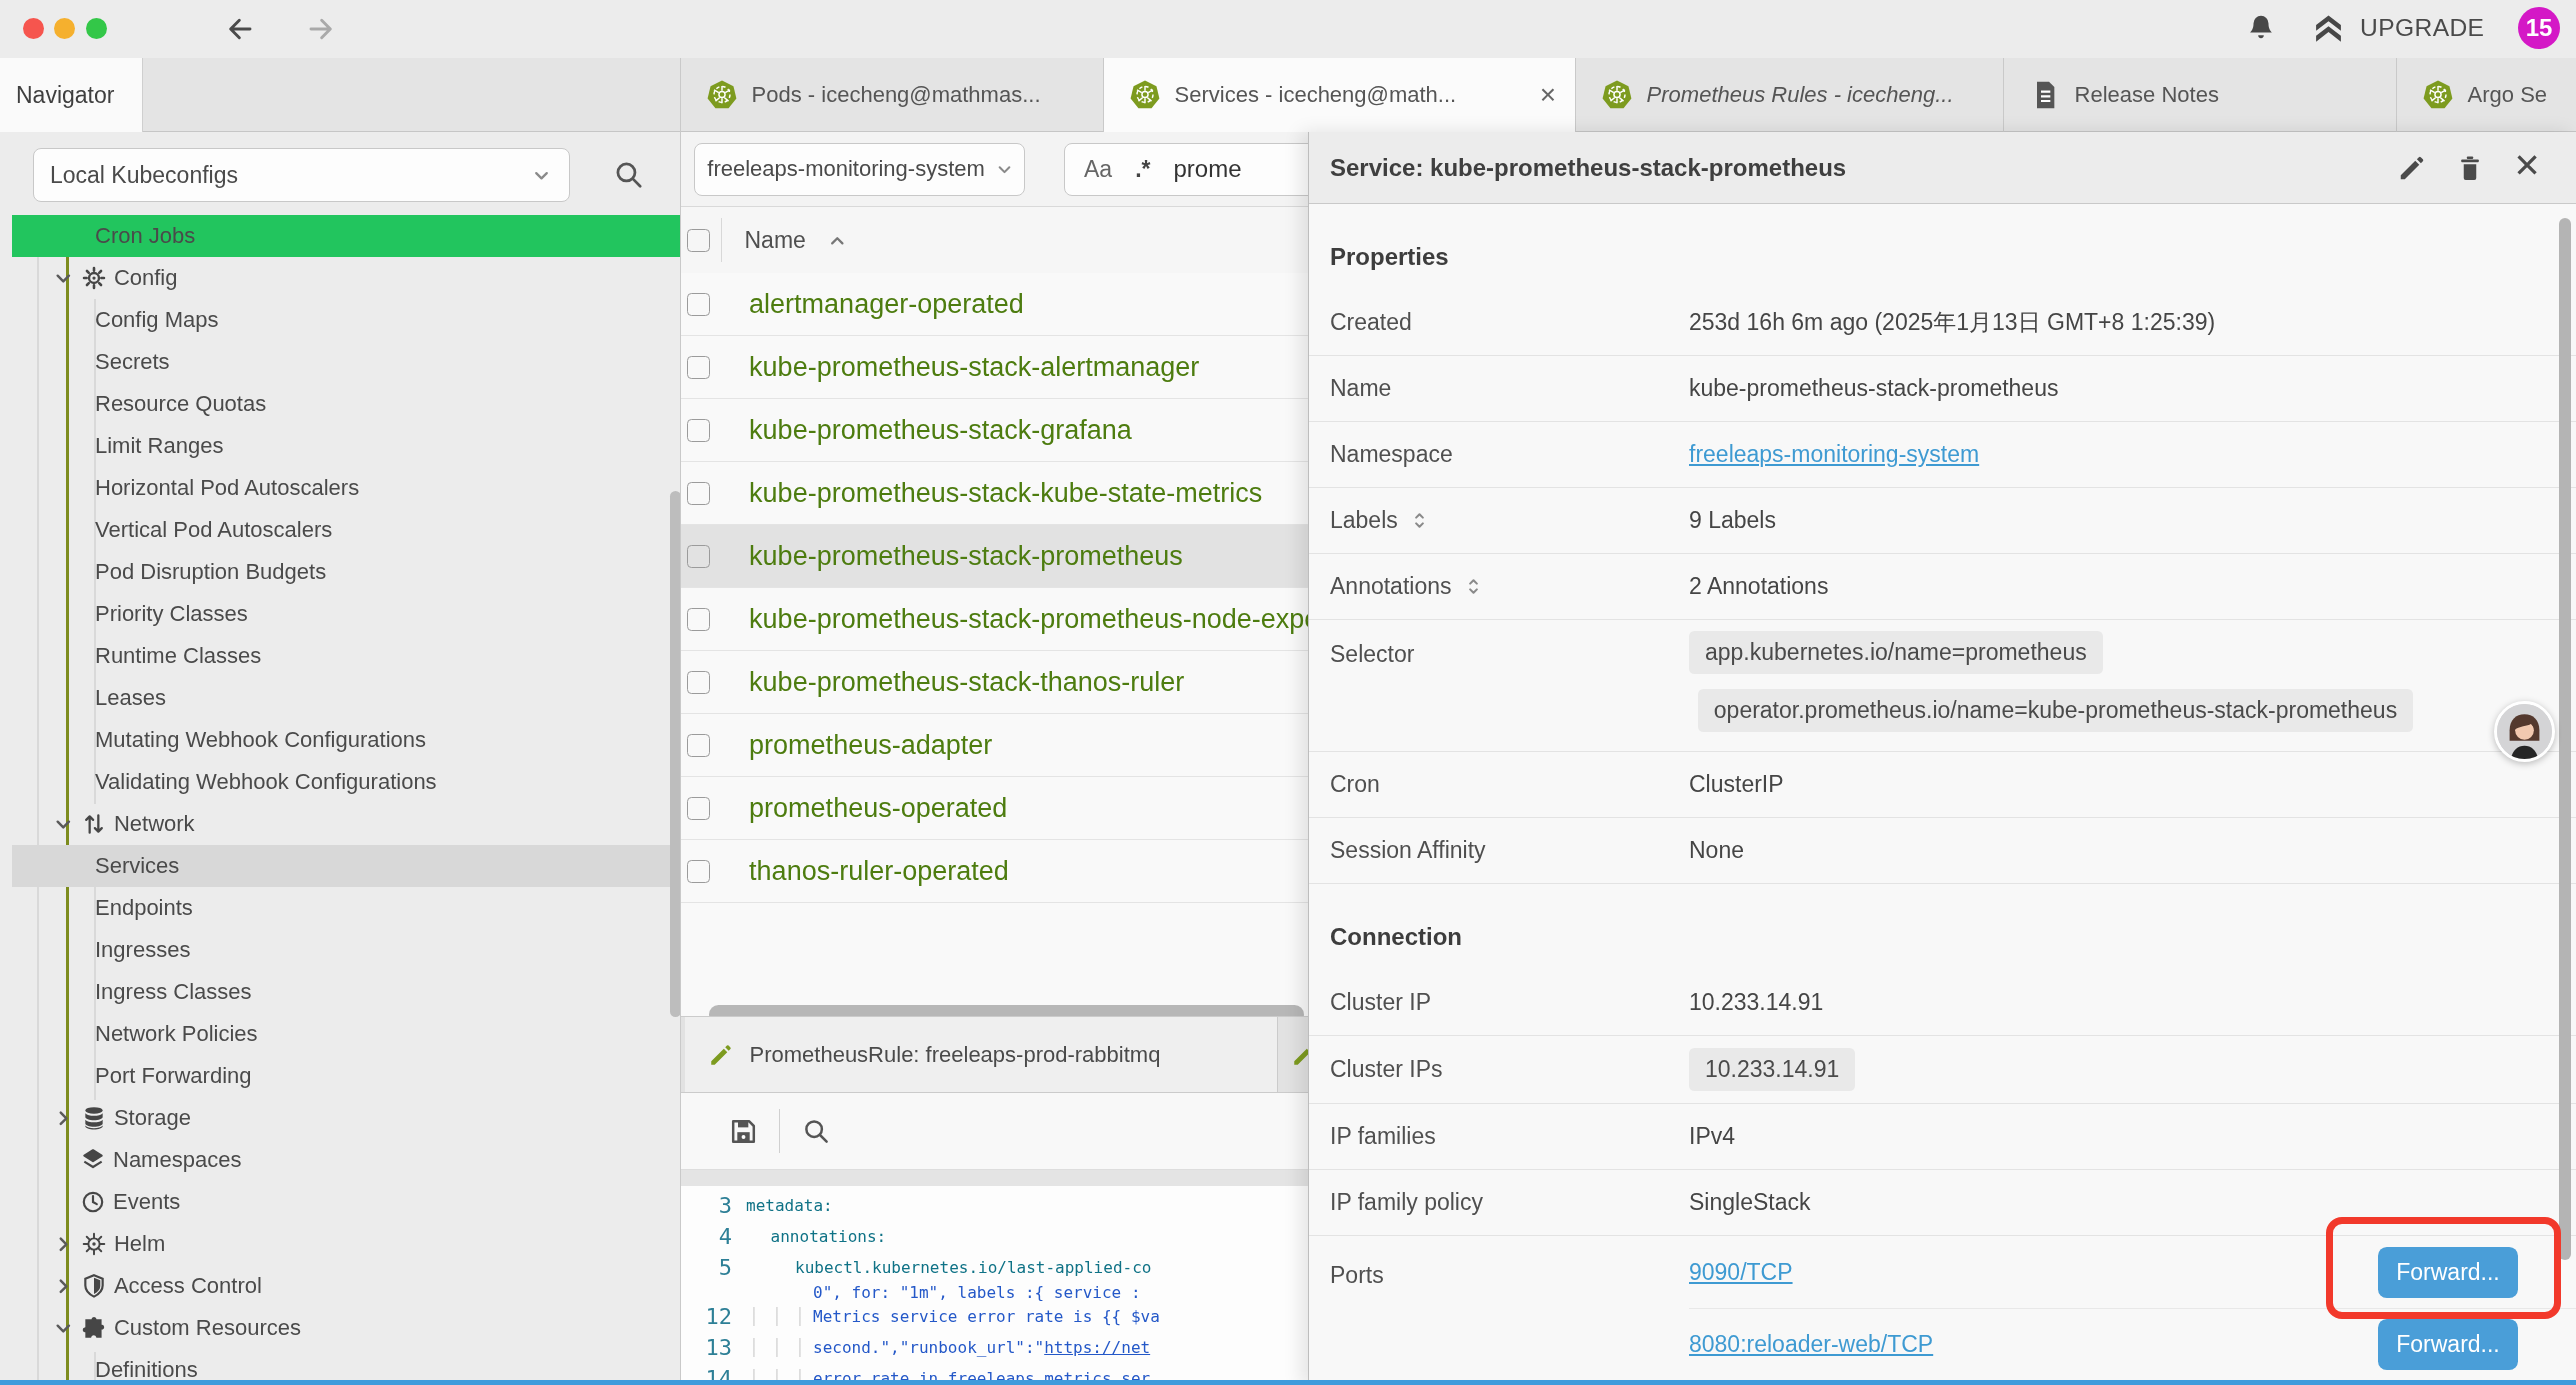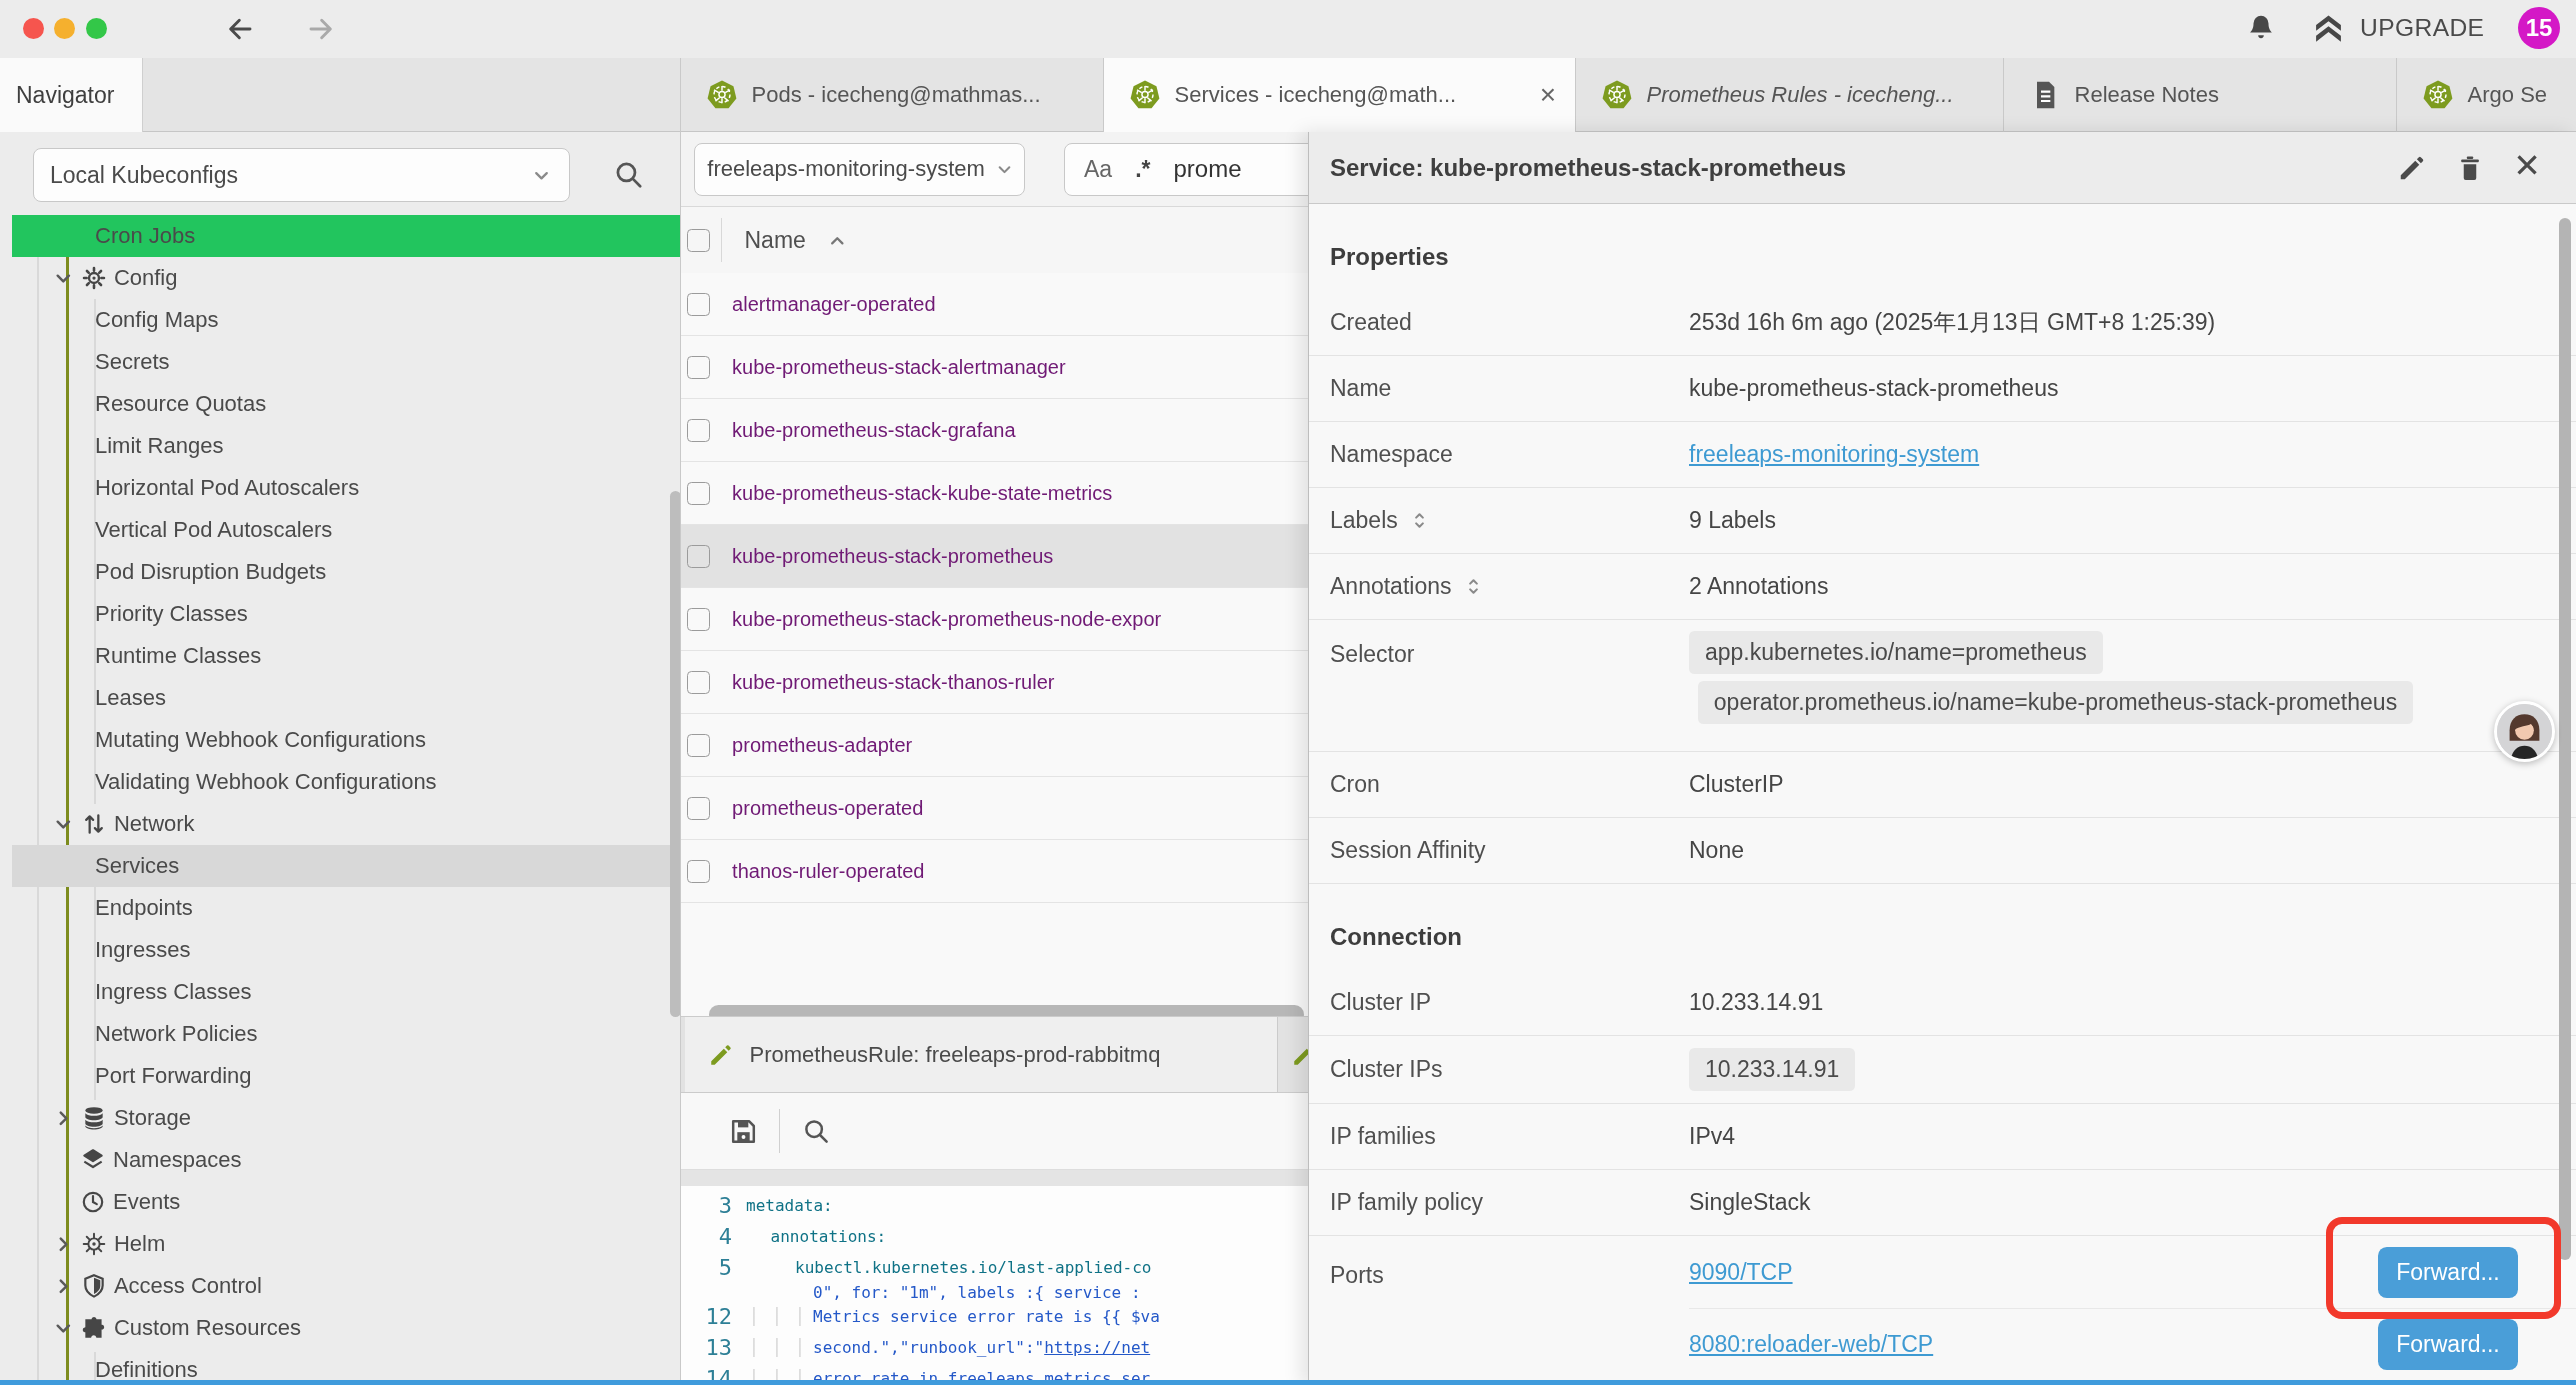--- a/index.html
+++ b/index.html
@@ -79,21 +79,21 @@
   #thead{left:0;top:75px;width:629px;height:67px;border-bottom:0.9px solid #d8d8d8;box-sizing:border-box;
          display:flex;align-items:center;background:#f6f6f6}
   .cb{width:23px;height:23px;border:1.8px solid #9b9b9b;border-radius:4.4px;box-sizing:border-box;flex:none}
   #thead .cb{margin-left:6.1px}
   #thead .hdiv{width:0.9px;height:44px;background:#d8d8d8;margin-left:10.5px}
   #thead .hname{margin-left:23px;font-size:23px;color:#4f4f4f}
   #thead .caretup{width:24.6px;height:24.6px;color:#777;margin-left:19px}
   #rows{left:0;top:141px;width:629px;position:absolute}
   .trow{height:63px;display:flex;align-items:center;background:#f9f9f9;border-bottom:0.9px solid #e4e4e4;box-sizing:border-box}
   .trow .cb{margin-left:6.1px}
-  .trow .tlabel{margin-left:22px;font-size:20px;color:#701a75;white-space:nowrap}
+  .trow .tlabel{margin-left:39px;font-size:27px;color:#4d7c0f;white-space:nowrap}
   .trow.selected{background:#e2e2e2}
   #hscroll{left:28px;top:873px;width:595px;height:19px;background:#b7b7b7;border-radius:9.6px}
   #dockbar{left:0;top:884px;width:629px;height:77px;background:#e2e2e2;border-top:0.9px solid #cbcbcb;
            border-bottom:0.9px solid #cbcbcb;box-sizing:border-box}
   #dock-tab1{left:3.5px;top:885px;width:593px;height:75px;background:#efefef;border-right:1.8px solid #cbcbcb;
       box-sizing:border-box;display:flex;align-items:center;padding-left:23px;gap:16px;font-size:22px;color:#4a4a4a;white-space:nowrap;overflow:hidden}
   #dock-tab2{left:598px;top:885px;width:31px;height:75px;display:flex;align-items:center;padding-left:12.3px;overflow:hidden}
   .pencil-green{width:26px;height:26px;color:#7d9b1f}
   #toolbar{left:0;top:961px;width:629px;height:77px;background:#f8f8f8;border-bottom:0.9px solid #ddd;
            box-sizing:border-box;display:flex;align-items:center}
@@ -124,21 +124,21 @@
   #detail-body{left:0;top:72px;width:1267px;height:1182px;position:absolute;overflow:hidden}
   .sechead{padding:39px 0 19px 21px;font-size:24px;font-weight:bold;color:#3d3d3d}
   .drow{display:flex;align-items:center;height:66px;border-bottom:1.8px solid #e3e3e3;padding-left:21px;box-sizing:border-box;font-size:23px}
   .dlabel{width:359px;flex:none;color:#4f4f4f;display:flex;align-items:center;gap:10.5px}
   .dvalue{color:#454545;white-space:nowrap}
   .sorticon{width:23px;height:23px;color:#8a8a8a}
   a.dlink{color:#3e9ad2;text-decoration:underline}
   .chip{display:inline-block;background:#e9e9e9;border-radius:5.3px;padding:8px 16px;color:#4a4a4a;font-size:23px;white-space:nowrap}
   #row-selector{height:132px;align-items:flex-start;padding-top:10.5px}
   #row-selector .dlabel{padding-top:10.5px}
-  #row-selector .dvalue{display:flex;flex-direction:column;gap:7px}
+  #row-selector .dvalue{display:flex;flex-direction:column;gap:15px}
   #row-selector .chip2{margin-left:8.8px}
   #row-clusterips{height:68px}
   #row-ports{height:167px;border-bottom:none;align-items:flex-start;padding-left:21px}
   #row-ports .dlabel{padding-top:26px}
   #ports-lines{flex:1}
   .portline{display:flex;align-items:center;height:72px;border-bottom:1.8px solid #e8e8e8;padding-right:58px}
   .portline:last-child{border-bottom:none;height:70px}
   .fwd-btn{margin-left:auto;width:140px;height:51px;background:#4a9ed8;border-radius:8.8px;color:#fff;
            font-size:23px;display:flex;align-items:center;justify-content:center}
   #red-annotation{left:1017px;top:1085px;width:221px;height:88px;border:7px solid #f2392b;border-radius:16px;z-index:5;pointer-events:none}

